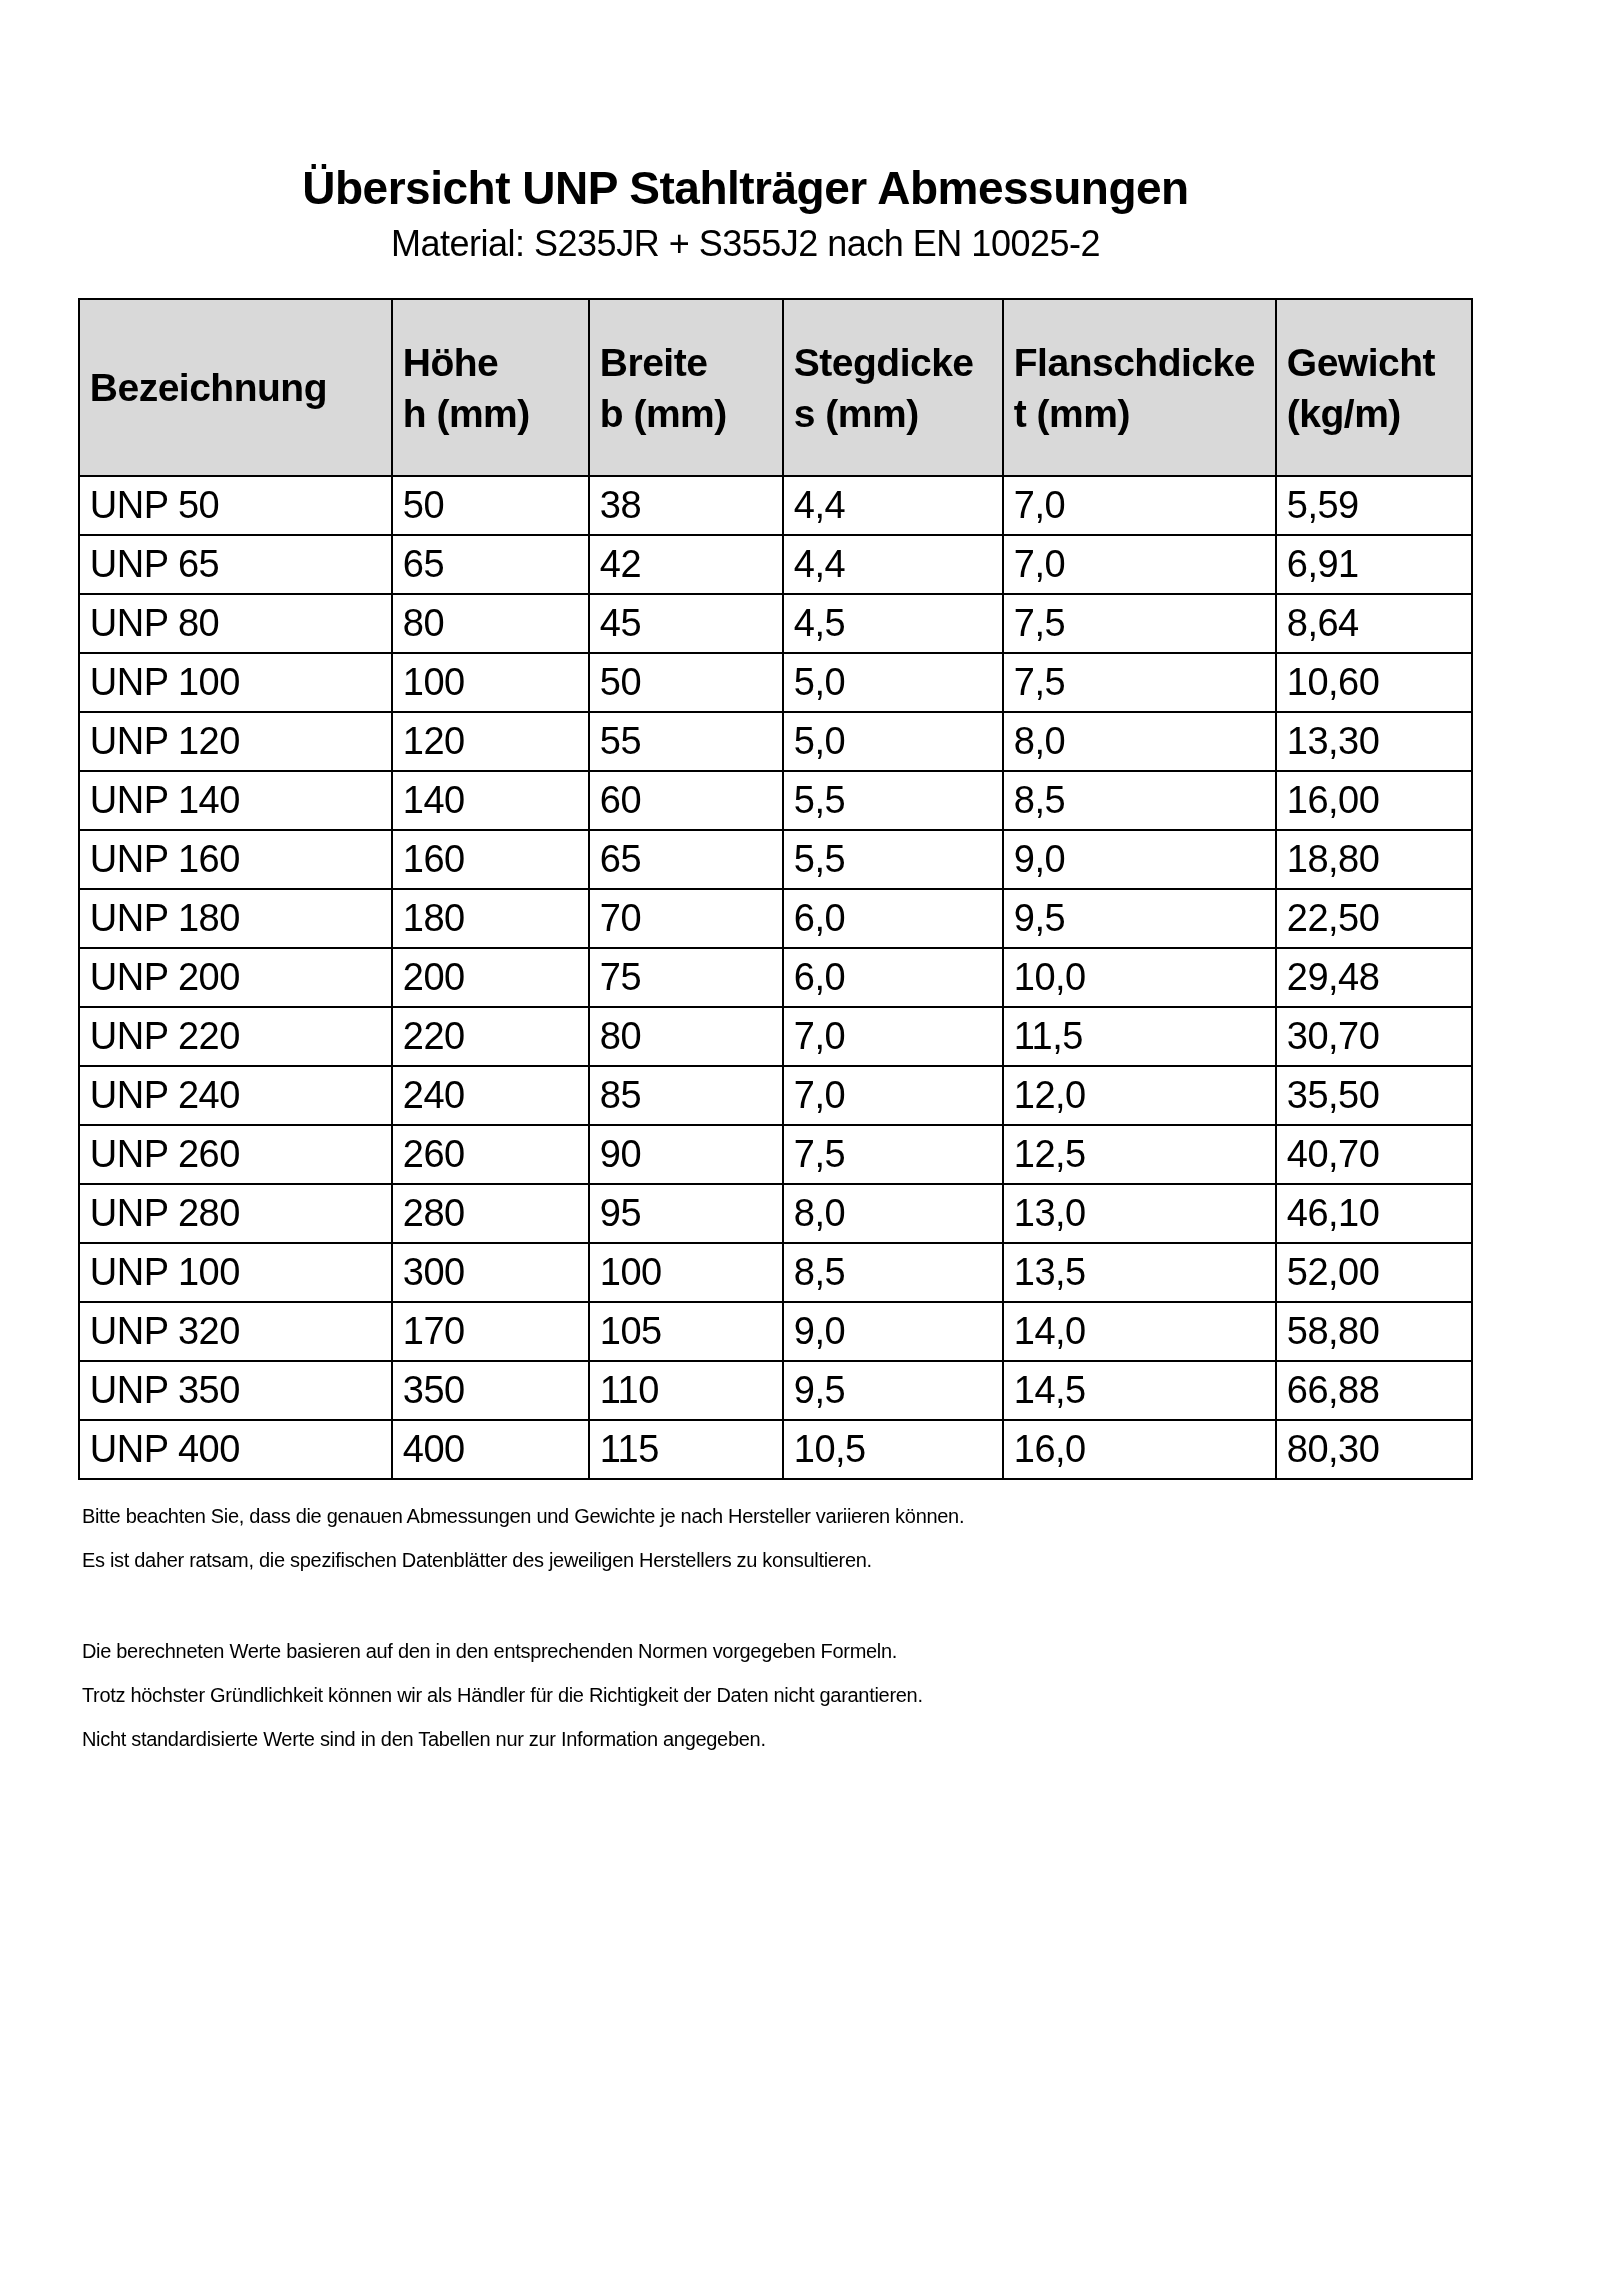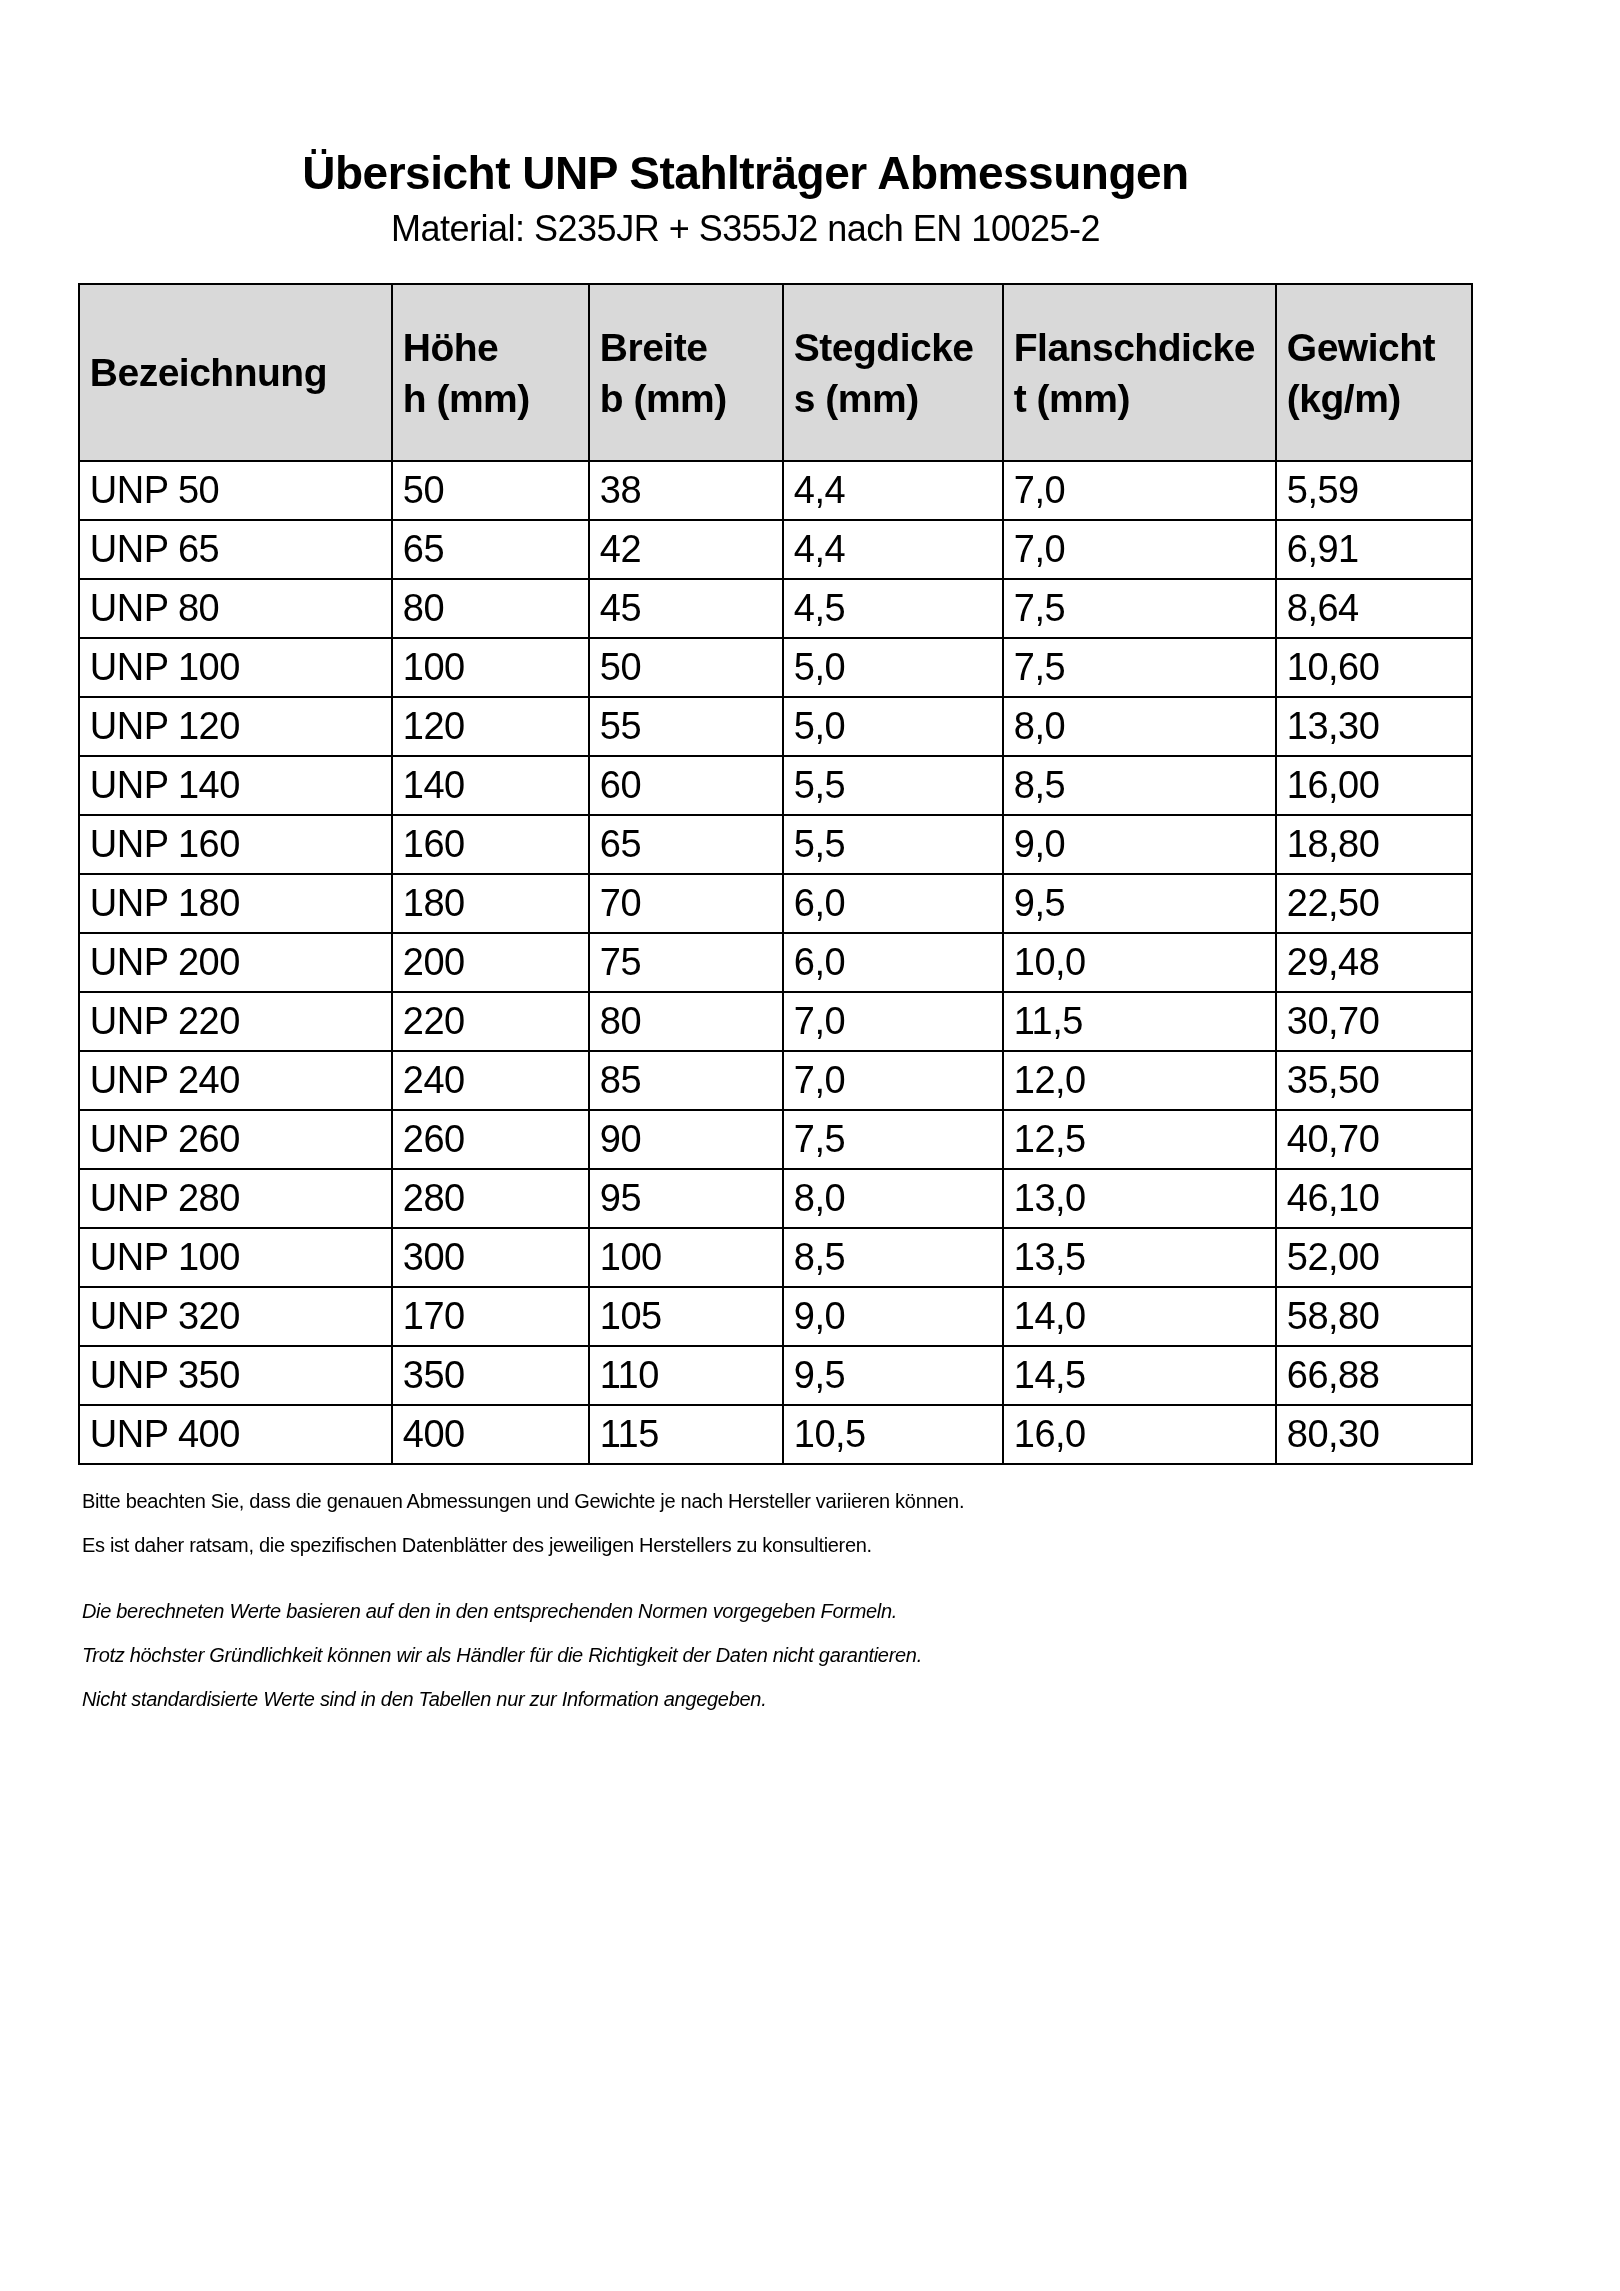--- a/index.html
+++ b/index.html
@@ -11,21 +11,21 @@
     width: 1620px;
     height: 2292px;
     position: relative;
     font-family: "Liberation Sans", sans-serif;
     color: #000000;
     overflow: hidden;
   }
   .content {
     position: absolute;
     left: 78px;
-    top: 0;
+    top: 15px;
     width: 1335px;
   }
   .title {
     margin: 147px 0 0 0;
     text-align: center;
     font-size: 46px;
     font-weight: bold;
     line-height: 1.15;
     letter-spacing: -0.5px;
   }
@@ -86,22 +86,21 @@
   .notes {
     margin: 13.7px 0 0 3.9px;
   }
   .note-para {
     margin: 0;
     font-size: 20px;
     line-height: 44px;
     letter-spacing: -0.3px;
   }
   .note-para + .note-para {
-    margin-top: 22px;
-    font-style: italic;
+    margin-top: 47px;
   }
   .note-line { display: block; }
 </style>
 </head>
 <body>
 
 <div class="content">
 
   <h1 class="title">Übersicht UNP Stahlträger Abmessungen</h1>
 

